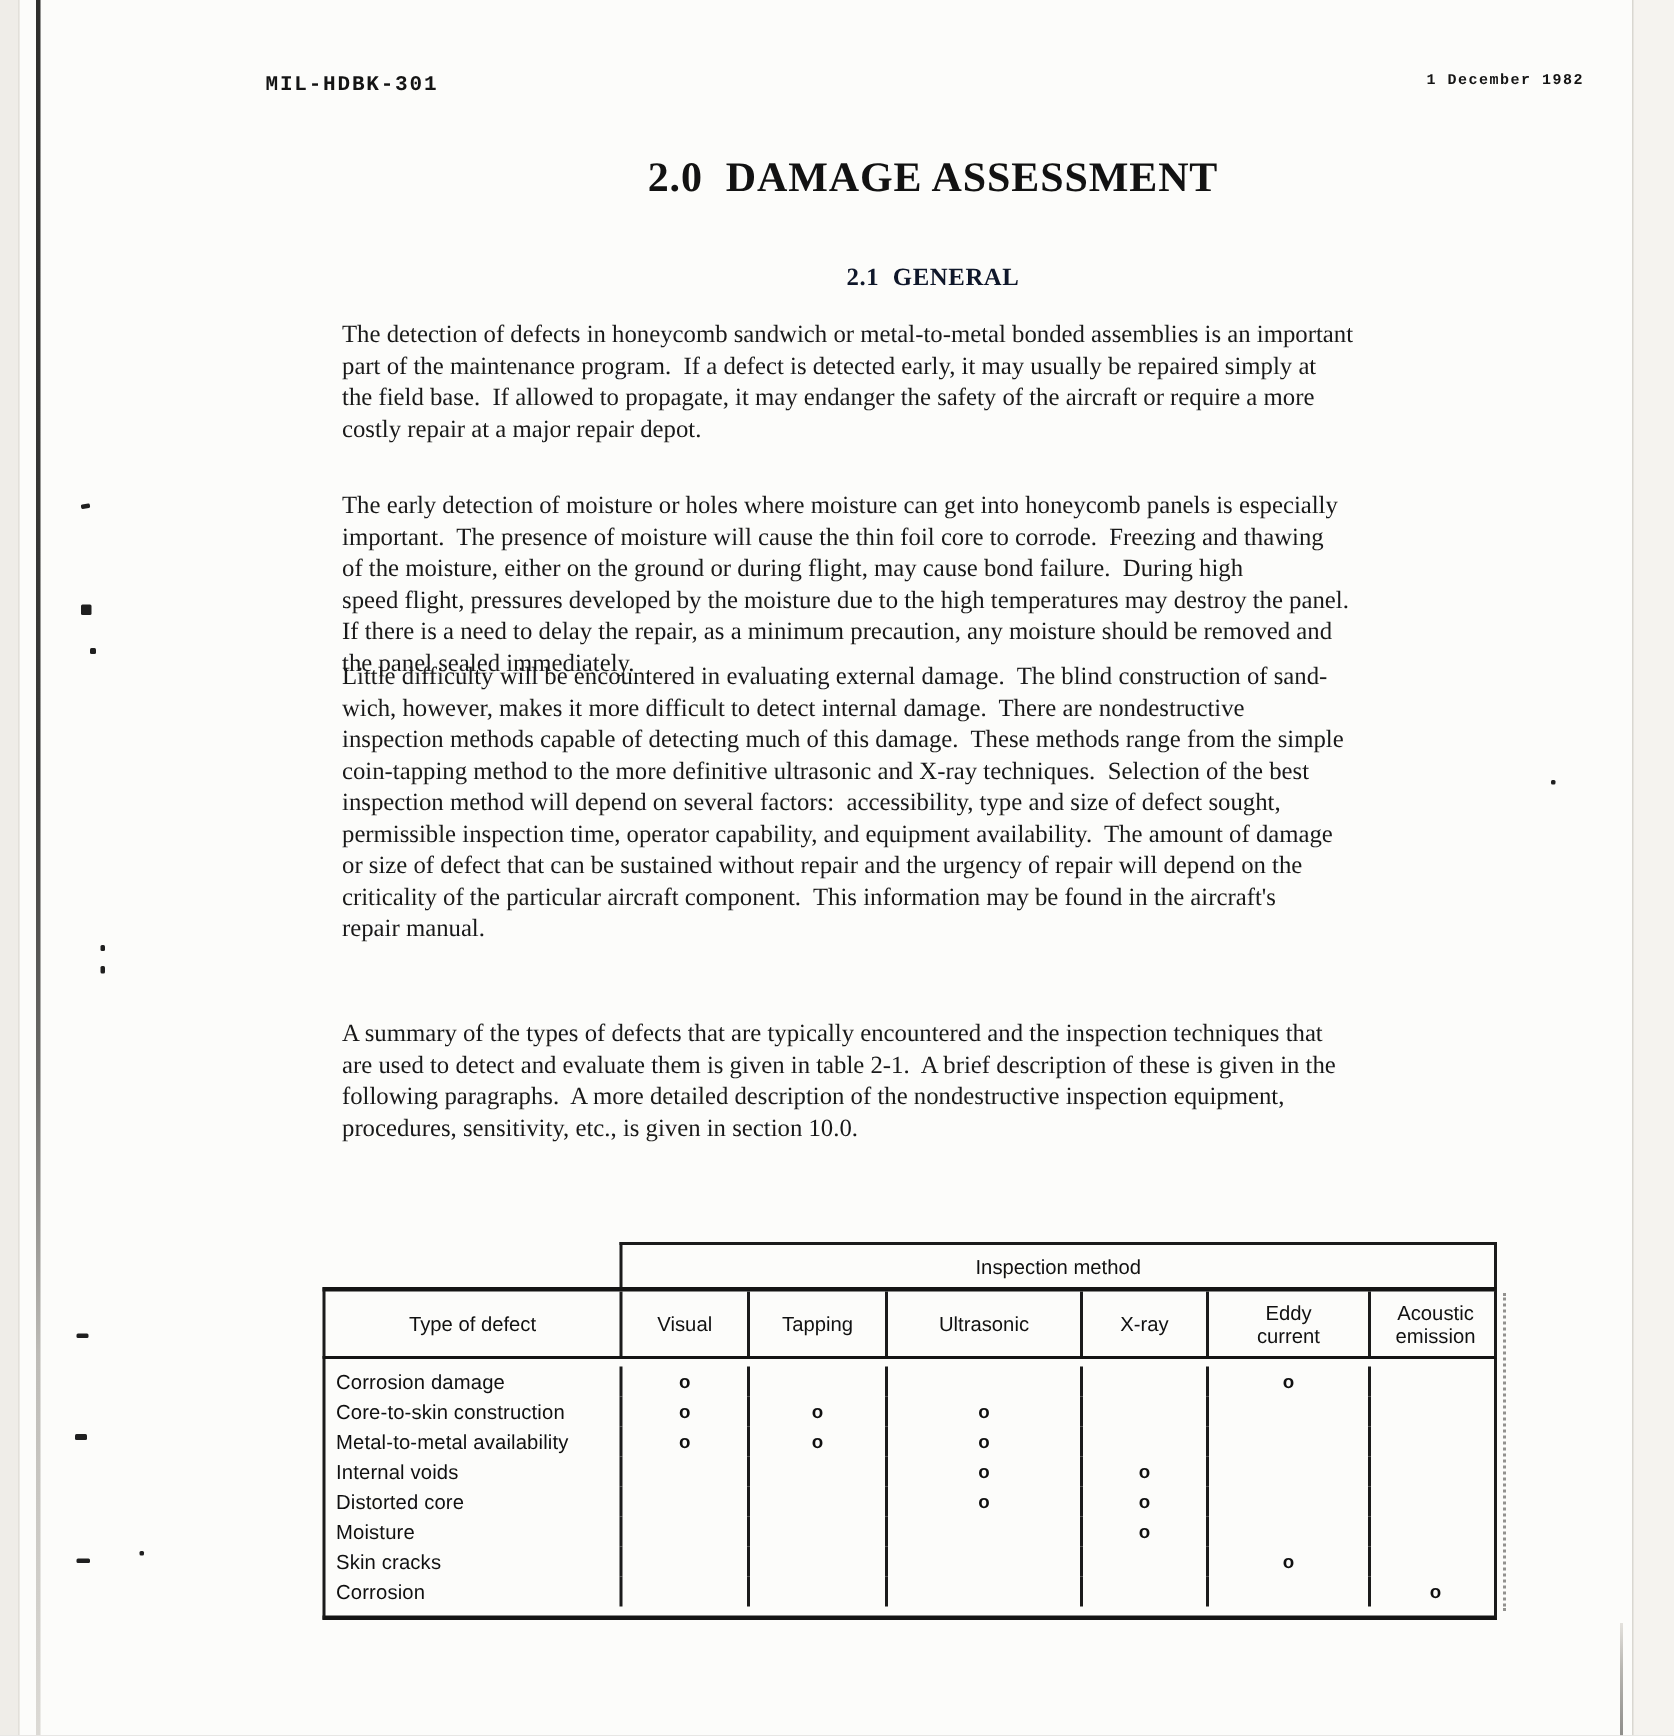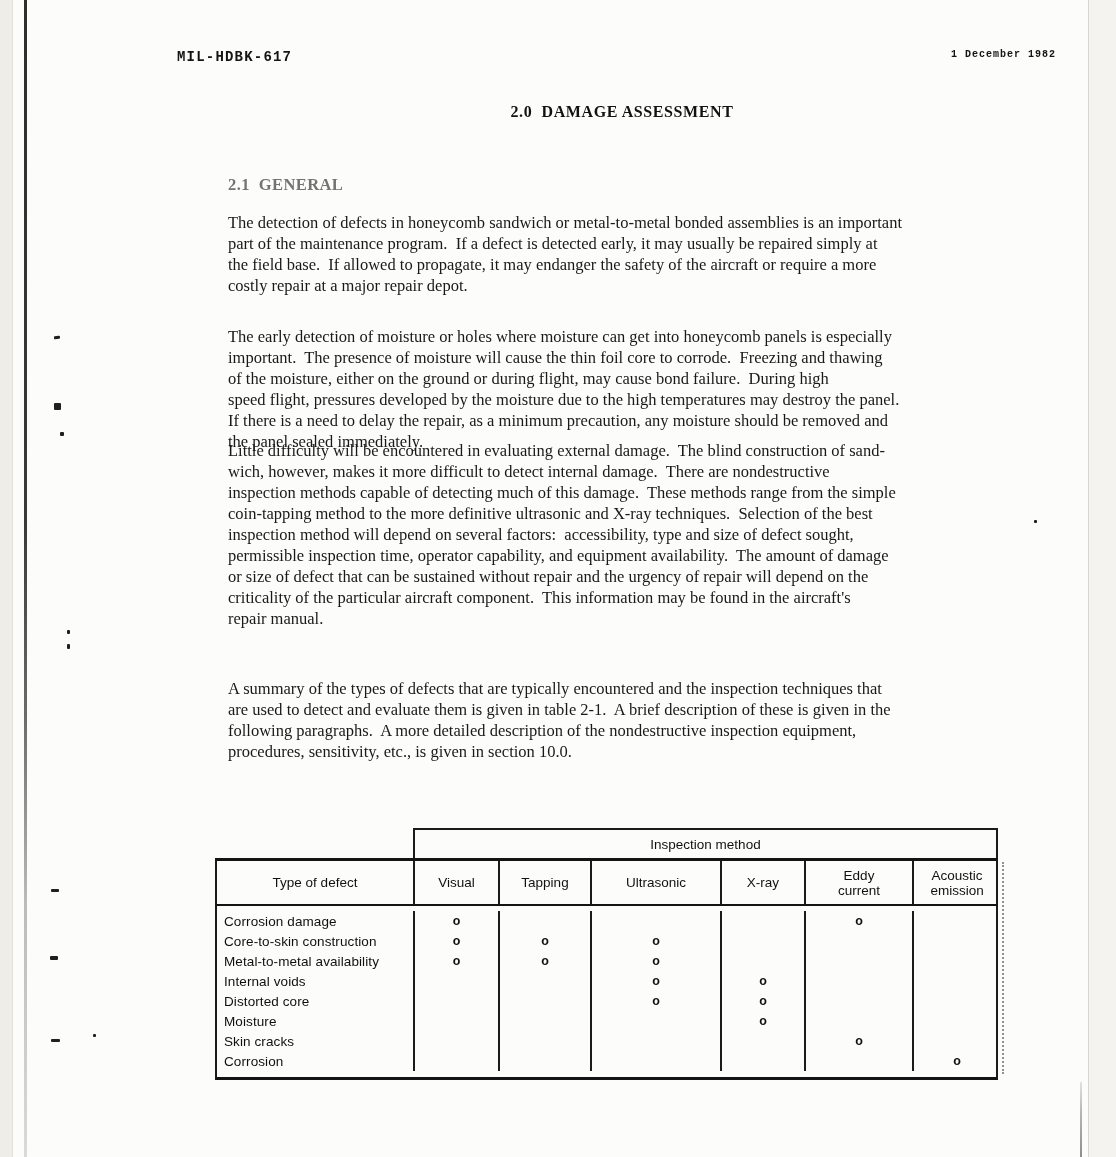--- a/index.html
+++ b/index.html
@@ -19,22 +19,22 @@
   .scan-line-right-b{position:absolute;left:1080px;top:1082px;width:2px;height:75px;
     background:linear-gradient(to bottom,#e4e2dd,#b9b7b2 40%,#8f8e8b 100%);}
   .speck{position:absolute;background:#1f1f1f;border-radius:1px;}
   
   .hdr-doc{position:absolute;left:177px;top:49px;font-family:"Liberation Mono",monospace;
     font-size:14px;font-weight:700;letter-spacing:1.2px;color:#141414;}
   .hdr-date{position:absolute;left:860px;top:49px;width:196px;text-align:right;
     font-family:"Liberation Mono",monospace;font-size:10px;font-weight:700;letter-spacing:1px;color:#141414;}
   
   .col{position:absolute;left:228px;width:788px;}
-  .h1{top:103px;text-align:center;font-size:16px;font-weight:700;letter-spacing:.6px;white-space:pre;color:#121212;}
-  .h2{top:175px;text-align:left;font-size:16.5px;font-weight:700;letter-spacing:.4px;white-space:pre;color:#737373;}
+  .h1{top:103px;text-align:center;font-size:28px;font-weight:700;letter-spacing:.6px;white-space:pre;color:#121212;}
+  .h2{top:175px;text-align:center;font-size:16.5px;font-weight:700;letter-spacing:.4px;white-space:pre;color:#0f172a;}
   
   .para{position:absolute;left:228px;width:800px;font-size:16.5px;line-height:21px;
     white-space:pre;color:#191919;}
   .p1{top:212px;} .p2{top:326px;} .p3{top:440px;} .p4{top:678px;}
   
   .caption{position:absolute;left:228px;top:792px;width:788px;text-align:center;
     font-style:italic;font-size:16px;font-weight:600;color:#161616;white-space:pre;}
   
   .tbl{position:absolute;left:215px;top:828px;width:783px;font-family:Liberation Sans, sans-serif;}
   .tbl .grp{margin-left:198px;width:585px;height:30px;box-sizing:border-box;
@@ -72,21 +72,21 @@
   <div class="speck" style="left:54px;top:403px;width:7px;height:7px;"></div>
   <div class="speck" style="left:60px;top:432px;width:4px;height:4px;"></div>
   <div class="speck" style="left:67px;top:630px;width:3px;height:4px;"></div>
   <div class="speck" style="left:67px;top:644px;width:3px;height:5px;"></div>
   <div class="speck" style="left:51px;top:889px;width:8px;height:3px;"></div>
   <div class="speck" style="left:50px;top:956px;width:8px;height:4px;"></div>
   <div class="speck" style="left:51px;top:1039px;width:9px;height:3px;"></div>
   <div class="speck" style="left:93px;top:1034px;width:3px;height:3px;"></div>
   <div class="speck" style="left:1034px;top:520px;width:3px;height:3px;"></div>
 
-  <div class="hdr-doc">MIL-HDBK-617</div>
+  <div class="hdr-doc">MIL-HDBK-301</div>
   <div class="hdr-date">1 December 1982</div>
 
   <div class="col h1">2.0  DAMAGE ASSESSMENT</div>
   <div class="col h2">2.1  GENERAL</div>
 
   <div class="para p1">The detection of defects in honeycomb sandwich or metal-to-metal bonded assemblies is an important
 part of the maintenance program.  If a defect is detected early, it may usually be repaired simply at
 the field base.  If allowed to propagate, it may endanger the safety of the aircraft or require a more
 costly repair at a major repair depot.</div>
   <div class="para p2">The early detection of moisture or holes where moisture can get into honeycomb panels is especially

